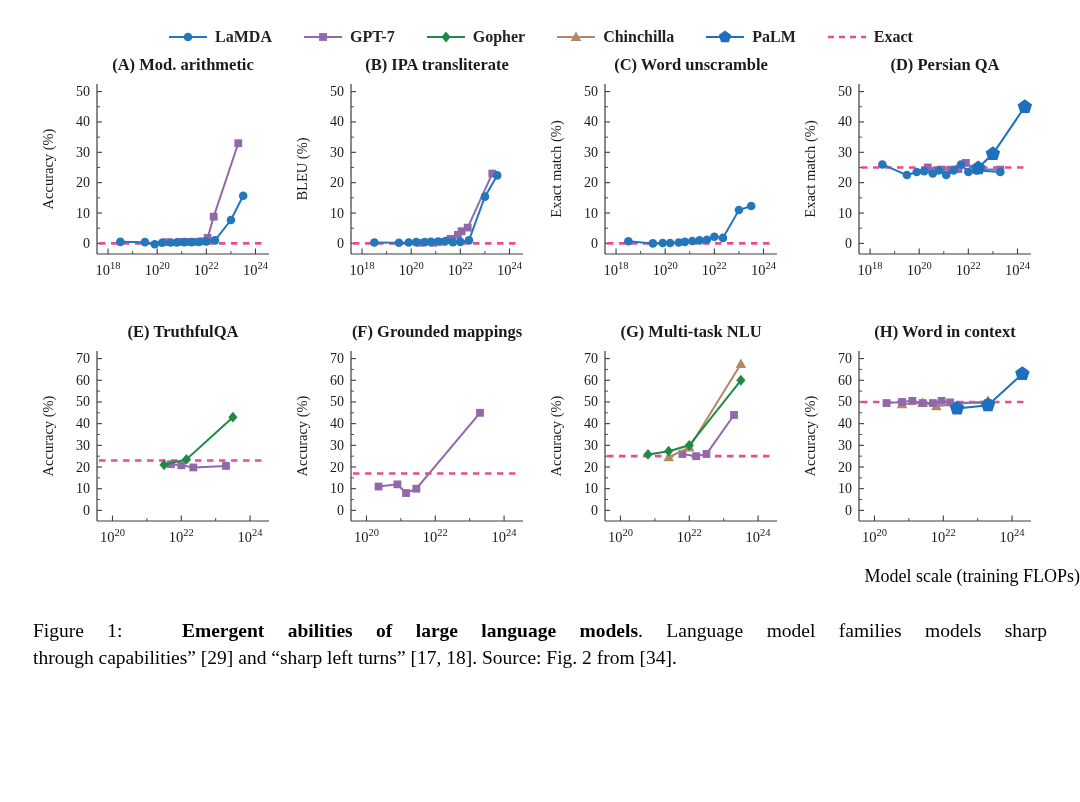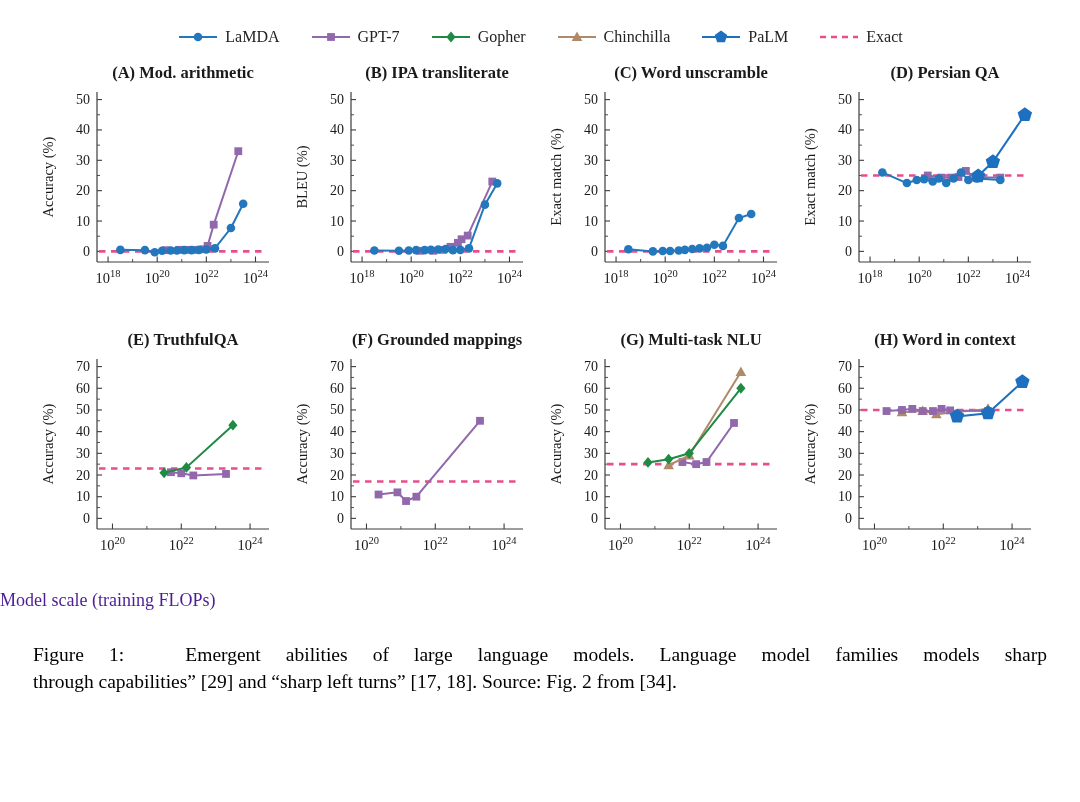--- a/index.html
+++ b/index.html
@@ -1,29 +1,29 @@
 <!DOCTYPE html>
 <html><head>
 <meta charset="utf-8">
 <style>
   html,body{margin:0;padding:0;background:#ffffff;}
   body{width:1080px;height:802px;overflow:hidden;
        font-family:"Liberation Serif", serif; color:#111;}
   .legend{display:flex;justify-content:center;align-items:center;
-          gap:30px;margin-top:24px;height:26px;}
+          gap:30px;margin-top:24px;height:26px;font-weight:bold;}
   .legend-item{display:flex;align-items:center;gap:6px;font-size:16px;color:#222;}
   .legend-item svg{display:block;}
-  .charts-grid{display:flex;flex-wrap:wrap;width:1002px;margin:12px auto 0;
+  .charts-grid{display:flex;flex-wrap:wrap;width:1002px;margin:4px auto 0;
                column-gap:14px;row-gap:22px;}
   .chart-slot{width:240px;height:245px;}
-  .xaxis-label{text-align:left;font-size:18px;margin-top:16px;color:#4c1d95;}
+  .xaxis-label{text-align:right;font-size:18px;margin-top:0;color:#000000;}
   .caption{margin:30px 33px 0;font-size:19.5px;line-height:1.4;color:#000;}
   .caption .cap-line{text-align:justify;text-align-last:justify;}
   .caption .cap-line.last{text-align:left;text-align-last:left;}
-  .caption .b{font-weight:normal;margin-left:36px;}
+  .caption .b{font-weight:bold;margin-left:36px;}
   .caption .i{}
 </style>
 </head>
 <body>
 
 <div class="legend">
     <div class="legend-item">
       <svg width="42" height="16">
         <line x1="2" y1="8" x2="40" y2="8" stroke="#2277bd" stroke-width="2"></line>
         <circle cx="21" cy="8" r="4.3" fill="#2277bd"></circle>

